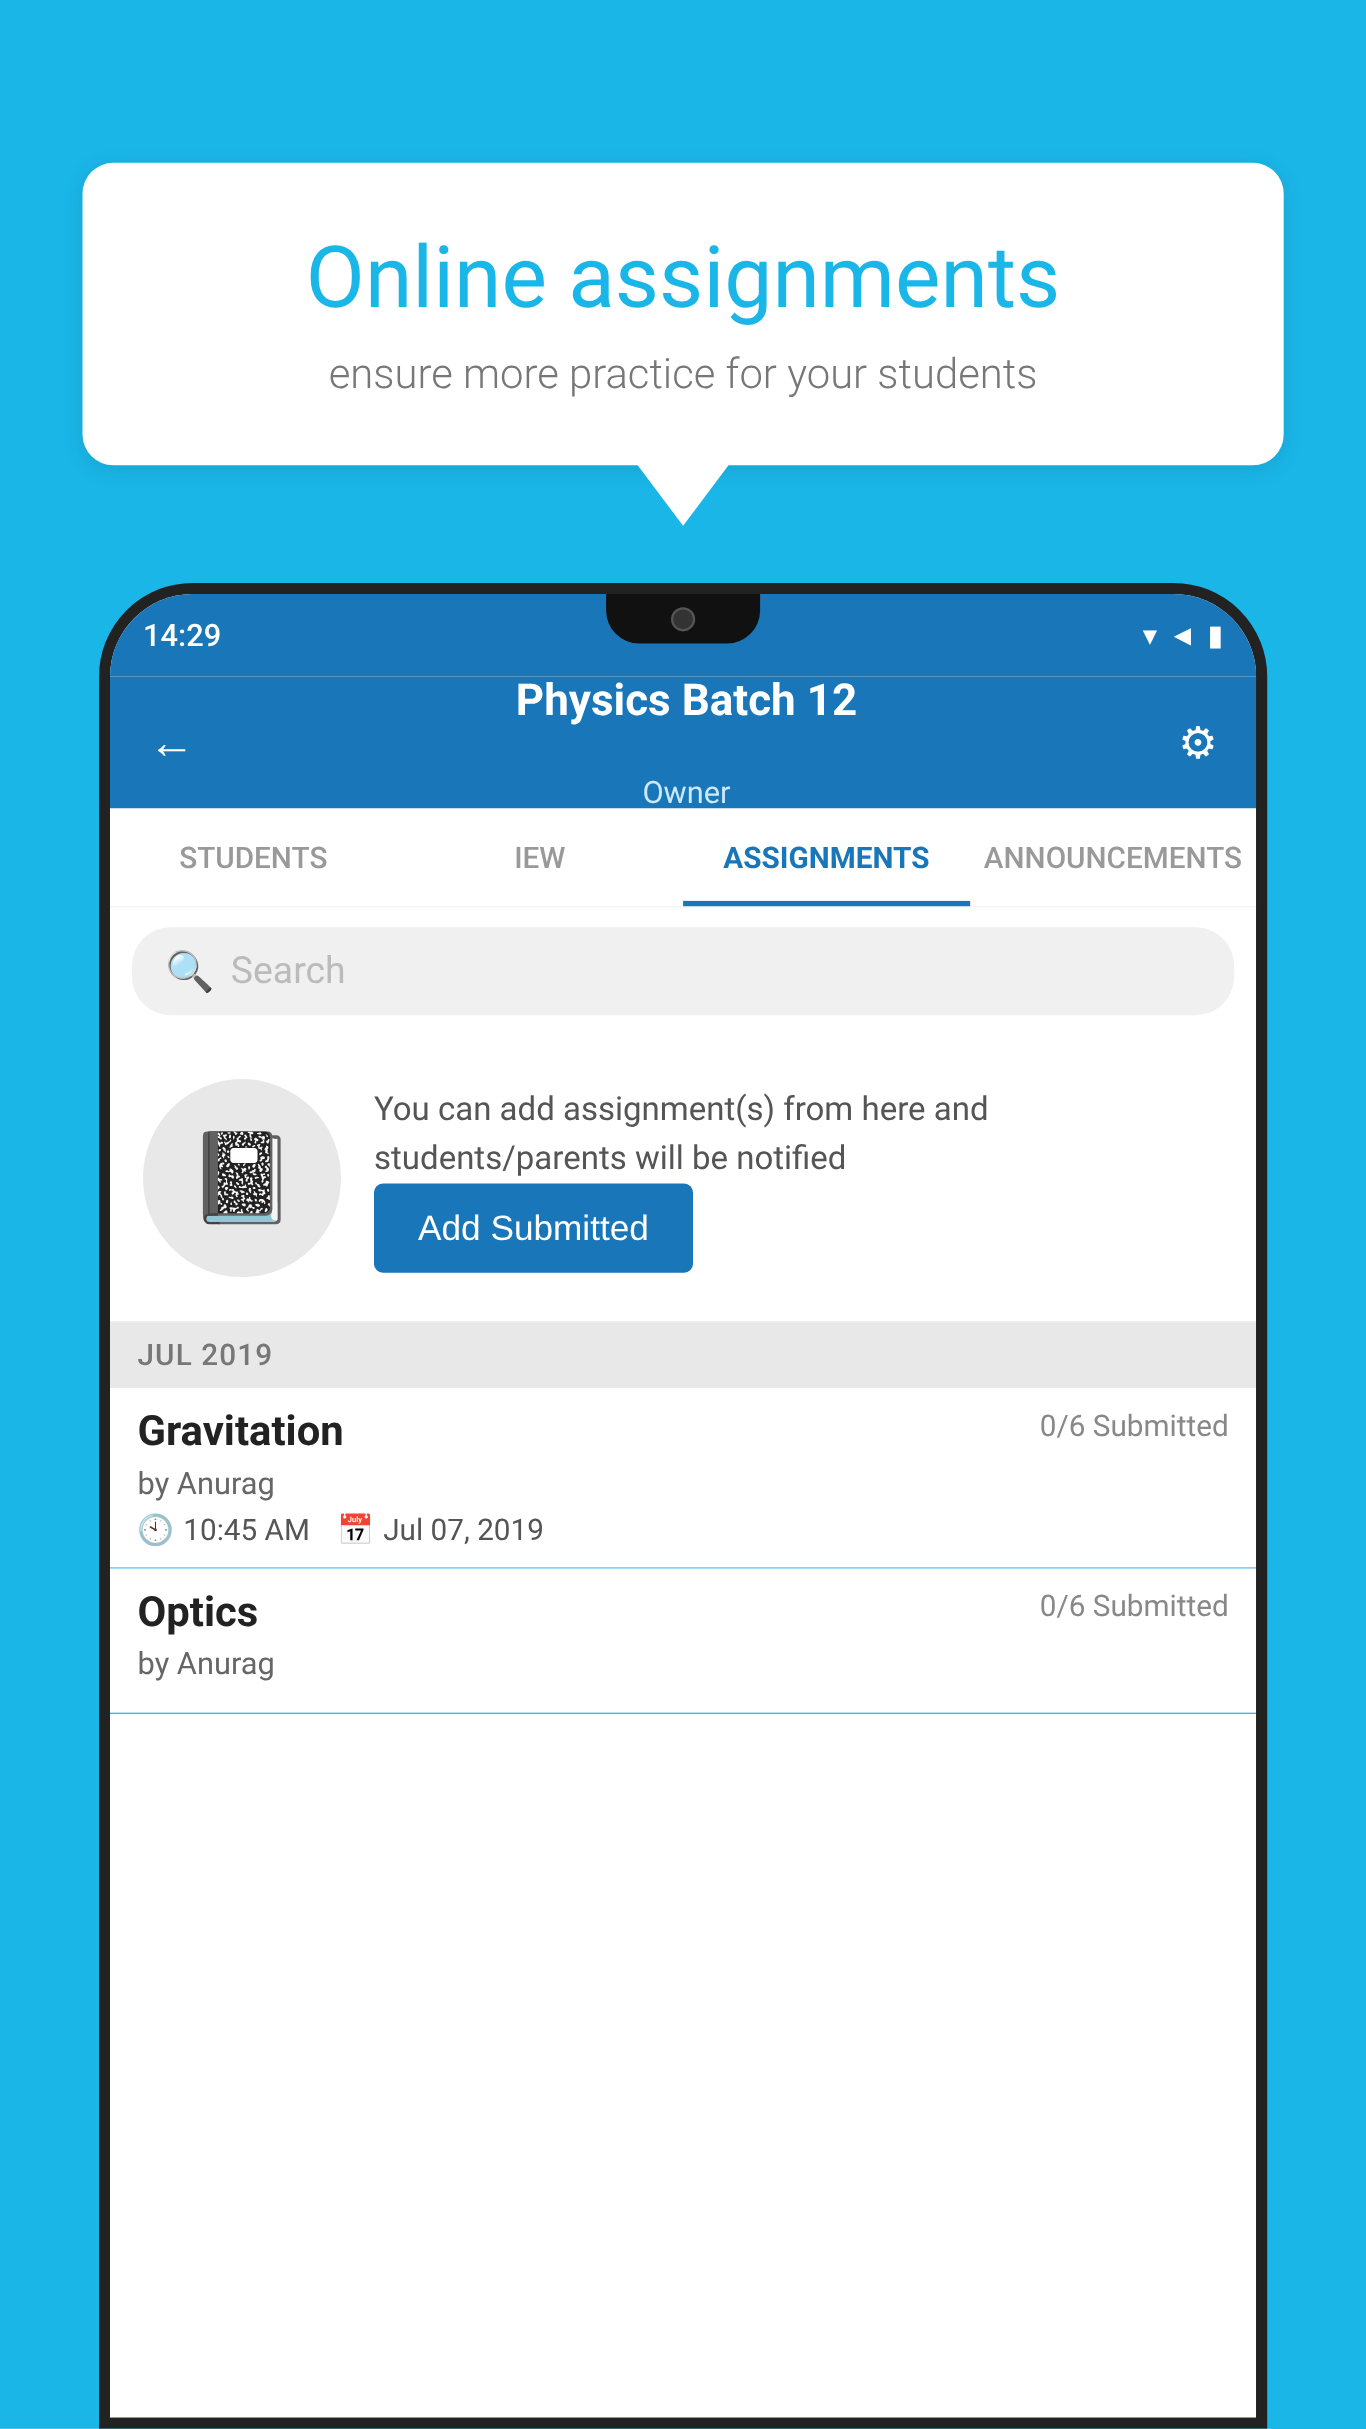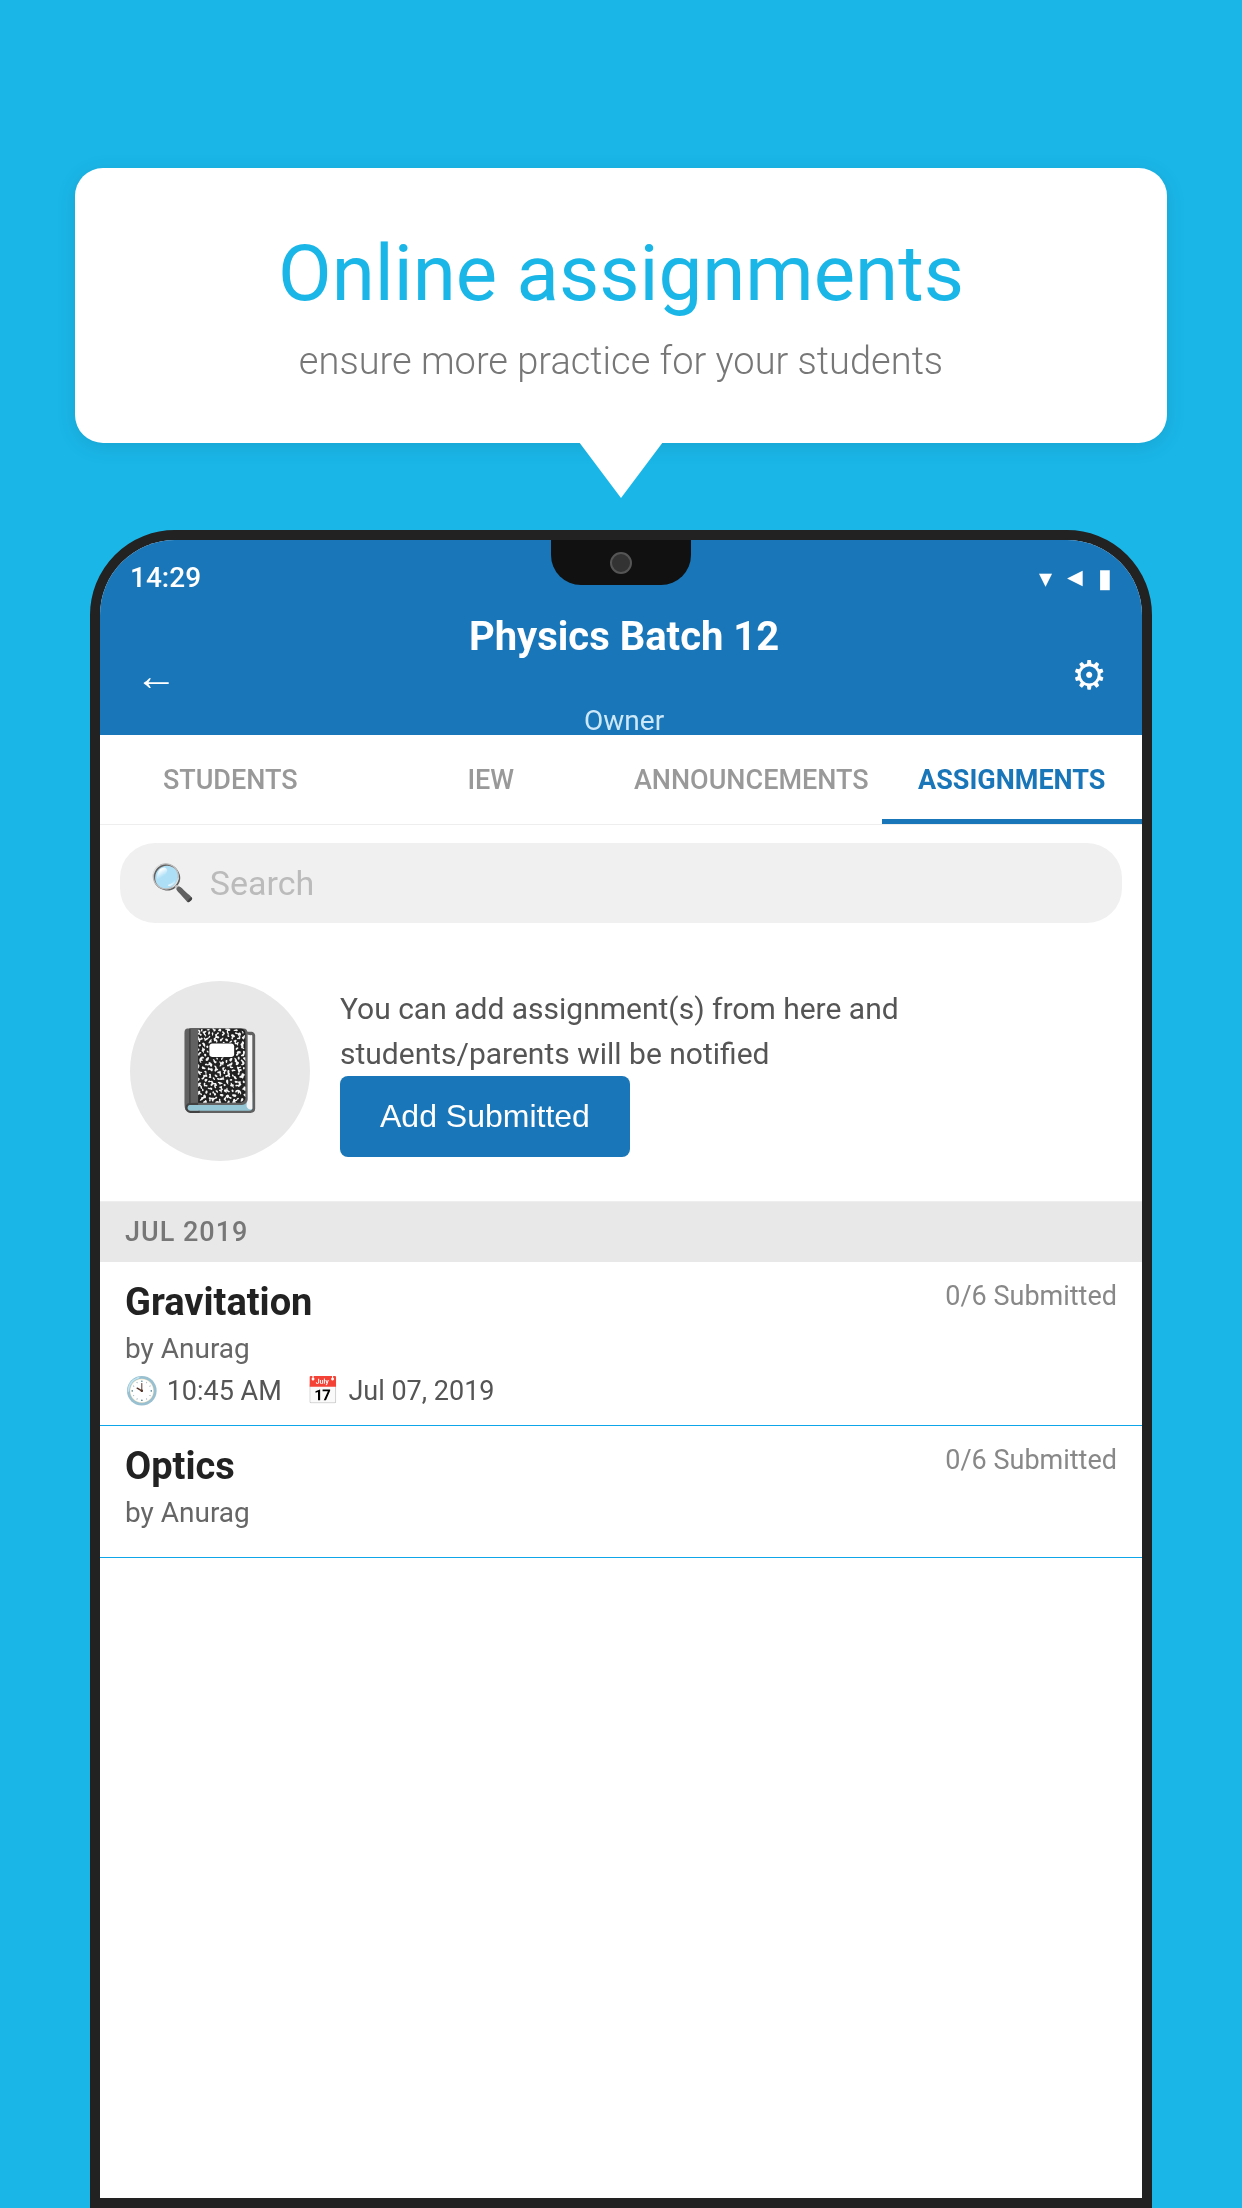--- a/index.html
+++ b/index.html
@@ -8,21 +8,21 @@
       height: 2208px;
       background-color: #1ab6e8;
       font-family: 'Roboto', Arial, sans-serif;
       overflow: hidden;
       position: relative;
     }
 
     
     .speech-bubble-container {
       position: absolute;
-      top: 168px;
+      top: 148px;
       left: 75px;
       right: 75px;
     }
     .speech-bubble {
       background: white;
       border-radius: 28px;
       padding: 60px 70px;
       box-shadow: 0 4px 20px rgba(0,0,0,0.1);
       position: relative;
     }
@@ -348,25 +348,25 @@
       <span class="header-settings">⚙</span>
     </div>
 
     <div class="tab-bar">
       <div class="tab-item">
         <span>STUDENTS</span>
       </div>
       <div class="tab-item">
         <span>IEW</span>
       </div>
+      <div class="tab-item active">
+        <span>ASSIGNMENTS</span>
+      </div>
       <div class="tab-item">
         <span>ANNOUNCEMENTS</span>
-      </div>
-      <div class="tab-item active">
-        <span>ASSIGNMENTS</span>
       </div>
     </div>
 
     <div class="scrollable-content">
 
       <div class="search-bar-container">
         <div class="search-bar">
           <span class="search-icon-wrap">🔍</span>
           <span class="search-input-text">Search</span>
         </div>

